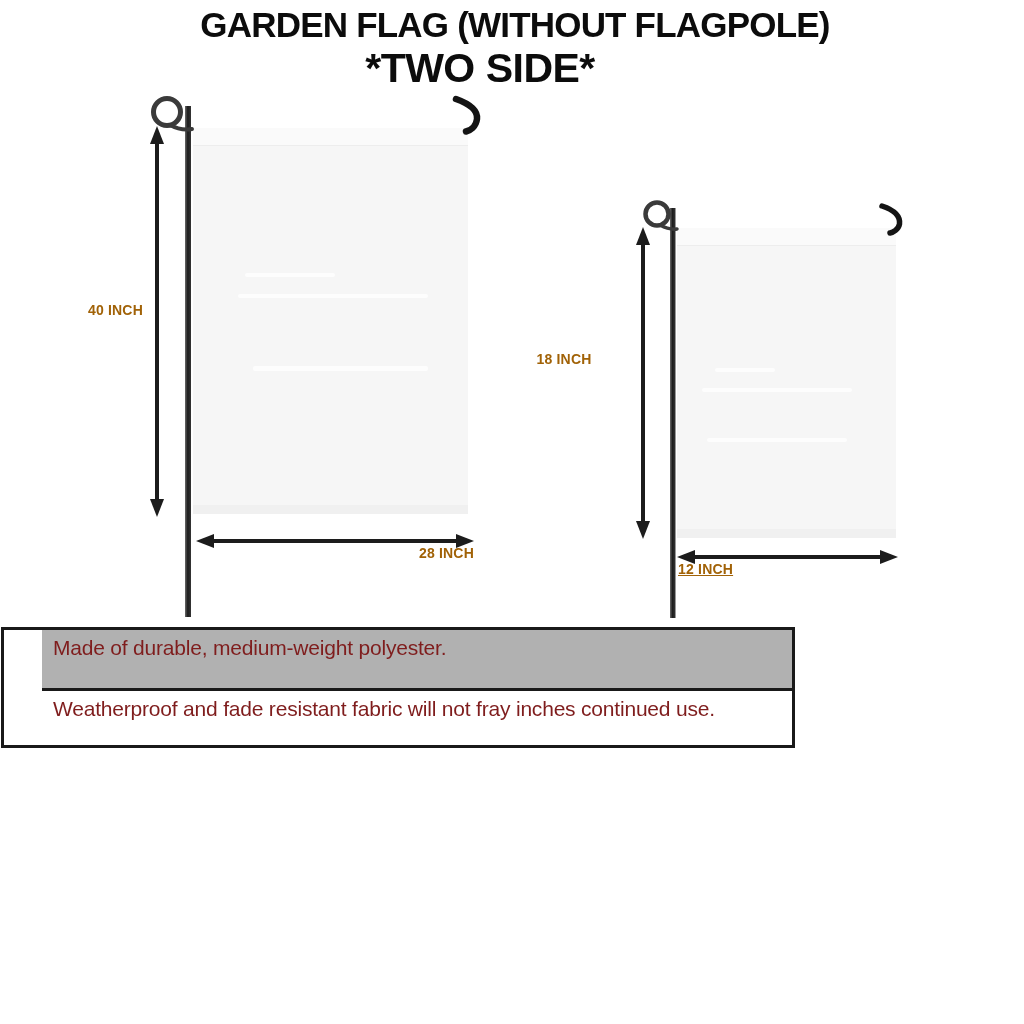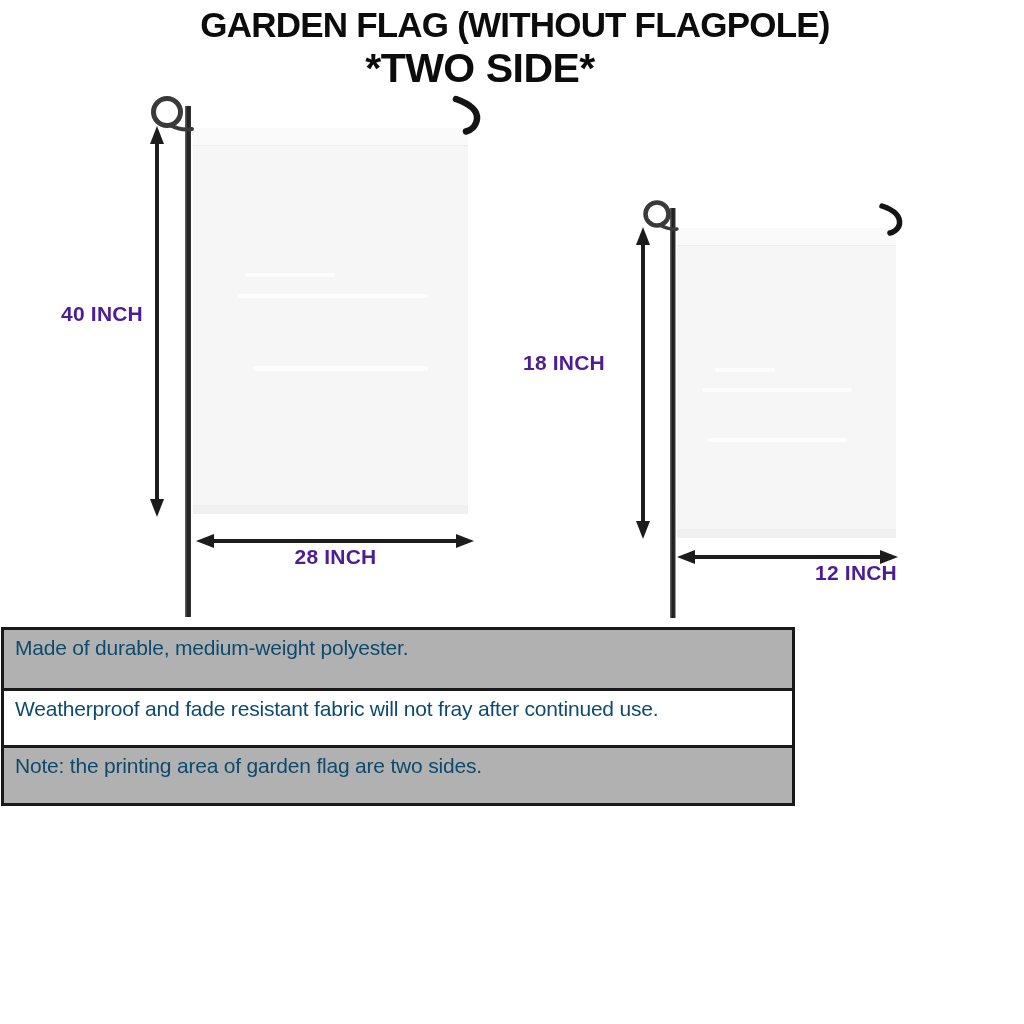--- a/index.html
+++ b/index.html
@@ -56,47 +56,48 @@
   
   .overlay {
     position: absolute; left: 0; top: 0;
     width: 1024px; height: 1024px;
     pointer-events: none;
   }
 
   
   .dim-label {
     position: absolute;
-    font-size: 21px;
+    font-size: 14px;
     font-weight: 700;
-    color: #4c1d95;
+    color: #a16207;
     letter-spacing: 0.2px;
     white-space: nowrap;
   }
   .dim-label.h40 { left: 0; top: 302px; width: 143px; text-align: right; }
-  .dim-label.w28 { left: 197px; top: 545px; width: 277px; text-align: center; }
+  .dim-label.w28 { left: 197px; top: 545px; width: 277px; text-align: right; }
   .dim-label.h18 { left: 500px; top: 351px; width: 128px; text-align: center; }
-  .dim-label.w12 { left: 678px; top: 561px; width: 219px; text-align: right; }
+  .dim-label.w12 { left: 678px; top: 561px; width: 219px; text-align: left; text-decoration: underline; }
 
   
   .features-table {
     position: absolute;
     left: 1px; top: 627px;
     width: 794px;
     border: 3px solid #191919;
     box-sizing: border-box;
     background: #ffffff;
   }
   .feature-row {
     height: 57.6px;
     box-sizing: border-box;
     padding: 6px 28px 0 11px;
     font-size: 21px;
     letter-spacing: -0.2px;
-    color: #0c4a6e;
+    color: #7f1d1d;
+    margin-left: 38px;
   }
   .feature-row + .feature-row { border-top: 3px solid #191919; }
   .feature-row.shaded { background: #b1b1b1; }
   .feature-row.plain  { background: #ffffff; }
 </style>
 </head>
 <body>
 
 <div class="canvas">
 
@@ -157,17 +158,16 @@
     <polygon points="898,557 880,550 880,564" fill="#1c1c1c"></polygon>
   </svg>
 
   <div class="dim-label h40">40 INCH</div>
   <div class="dim-label w28">28 INCH</div>
   <div class="dim-label h18">18 INCH</div>
   <div class="dim-label w12">12 INCH</div>
 
   <div class="features-table">
     <div class="feature-row shaded">Made of durable, medium-weight polyester.</div>
-    <div class="feature-row plain">Weatherproof and fade resistant fabric will not fray after continued use.</div>
-    <div class="feature-row shaded">Note: the printing area of garden flag are two sides.</div>
+    <div class="feature-row plain">Weatherproof and fade resistant fabric will not fray inches continued use.</div>
   </div>
 
 </div>
 
 </body></html>

